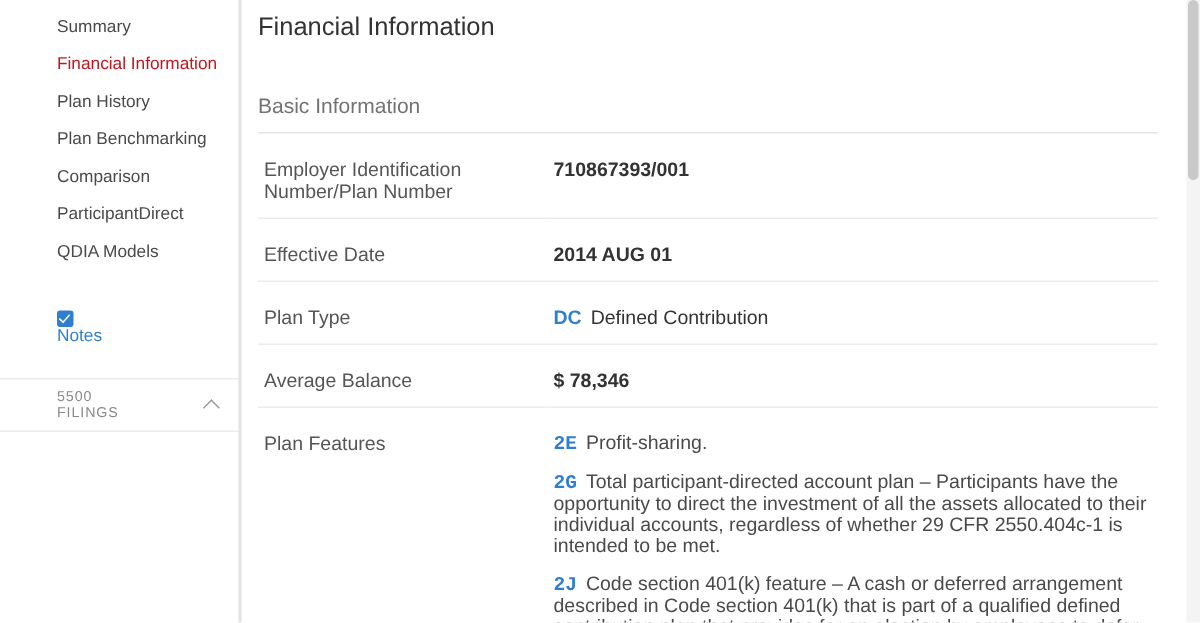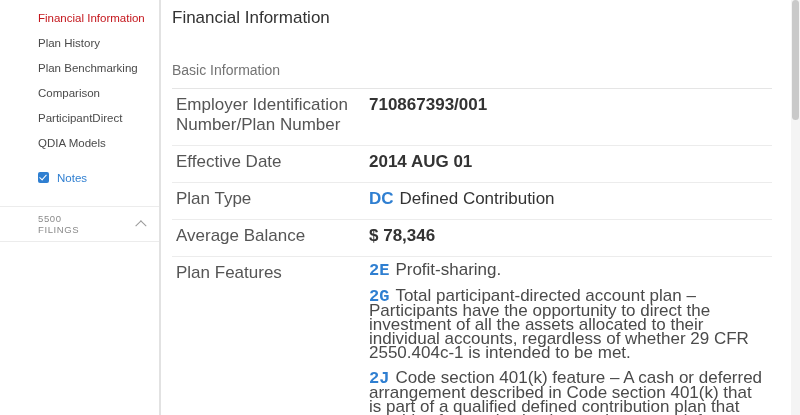--- a/index.html
+++ b/index.html
@@ -46,22 +46,23 @@
     white-space: nowrap;
   }
   .nav-item.active {
     color: #c4161c;
     font-weight: normal;
   }
   .notes-row {
     display: flex;
     align-items: flex-start;
     padding: 6px 10px 6px 38px;
-    margin-top: 10px;
+    margin-top: 20px;
     cursor: pointer;
+    flex-direction: column;
   }
   .notes-check {
     width: 11px;
     height: 11px;
     background: #2f7fd1;
     border-radius: 2px;
     position: relative;
     margin-right: 8px;
     flex: none;
   }
@@ -136,22 +137,22 @@
     table-layout: fixed;
   }
   table.info tr {
     border-bottom: 1px solid #ececec;
   }
   table.info tr:first-child {
     border-top: 1px solid #e5e5e5;
   }
   table.info td {
     vertical-align: top;
-    padding: 6px 4px 10px 4px;
-    font-size: 17px;
+    padding: 16px 4px 10px 4px;
+    font-size: 13px;
   }
   td.label {
     width: 185px;
     color: #555555;
   }
   td.value {
     color: #333333;
   }
   .code {
     color: #2f7fd1;
@@ -206,20 +207,21 @@
     background: #e2e2e2;
   }
 </style>
 </head>
 <body>
 
 <div class="app">
 
   <nav class="sidebar">
     <ul class="nav-list">
+      <li class="nav-item">Summary</li>
       <li class="nav-item active">Financial Information</li>
       <li class="nav-item">Plan History</li>
       <li class="nav-item">Plan Benchmarking</li>
       <li class="nav-item">Comparison</li>
       <li class="nav-item">ParticipantDirect</li>
       <li class="nav-item">QDIA Models</li>
     </ul>
 
     <div class="notes-row">
       <span class="notes-check"></span>

